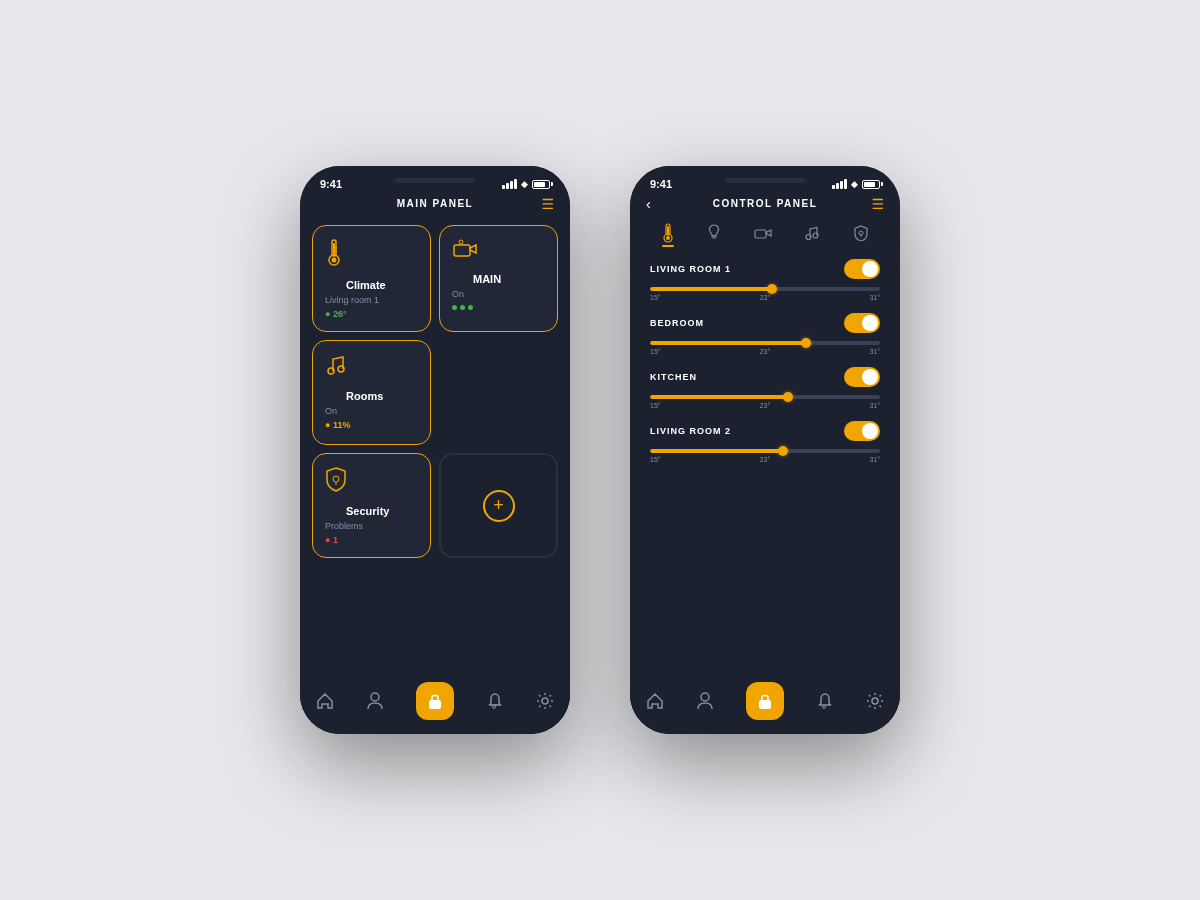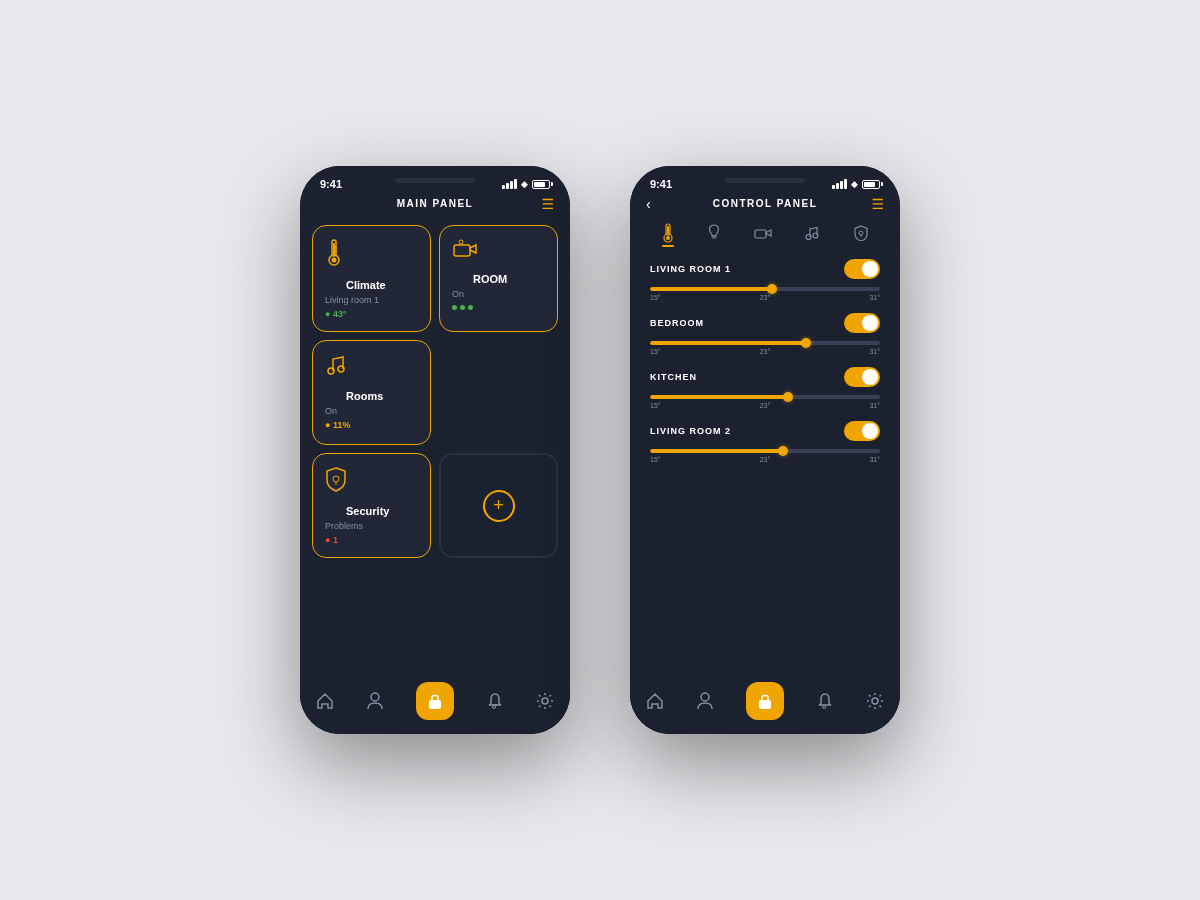--- a/index.html
+++ b/index.html
@@ -410,34 +410,34 @@
               <rect x="7" y="2" width="4" height="16" rx="2" stroke="#f0a500" stroke-width="1.5" fill="none"></rect>
               <line x1="9" y1="10" x2="12" y2="10" stroke="#f0a500" stroke-width="1"></line>
               <line x1="9" y1="13" x2="12" y2="13" stroke="#f0a500" stroke-width="1"></line>
               <circle cx="9" cy="22" r="5" stroke="#f0a500" stroke-width="1.5" fill="none"></circle>
               <circle cx="9" cy="22" r="2.5" fill="#f0a500"></circle>
               <rect x="8" y="5" width="2" height="12" rx="1" fill="#f0a500"></rect>
             </svg>
           </div>
           <span class="card-title">Climate</span>
           <span class="card-subtitle">Living room 1</span>
-          <span class="card-value" style="color:#4caf50">● 43°</span>
+          <span class="card-value" style="color:#4caf50">● 26°</span>
         </div>
 
 
         <div class="card active">
           <div class="card-icon">
             <svg width="26" height="22" viewBox="0 0 26 22" fill="none">
               <rect x="2" y="7" width="16" height="11" rx="2" stroke="#f0a500" stroke-width="1.5" fill="none"></rect>
               <path d="M18 10 L24 7 L24 15 L18 12Z" stroke="#f0a500" stroke-width="1.5" fill="none"></path>
               <circle cx="9" cy="4" r="2" stroke="#f0a500" stroke-width="1" fill="none"></circle>
               <line x1="9" y1="6" x2="9" y2="7" stroke="#f0a500" stroke-width="1"></line>
             </svg>
           </div>
-          <span class="card-title">ROOM</span>
+          <span class="card-title">MAIN</span>
           <span class="card-subtitle">On</span>
           <div class="card-dots">
             <div class="dot dot-green"></div>
             <div class="dot dot-green"></div>
             <div class="dot dot-green"></div>
           </div>
         </div>
 
         <div class="card active">
           <div class="card-icon">

